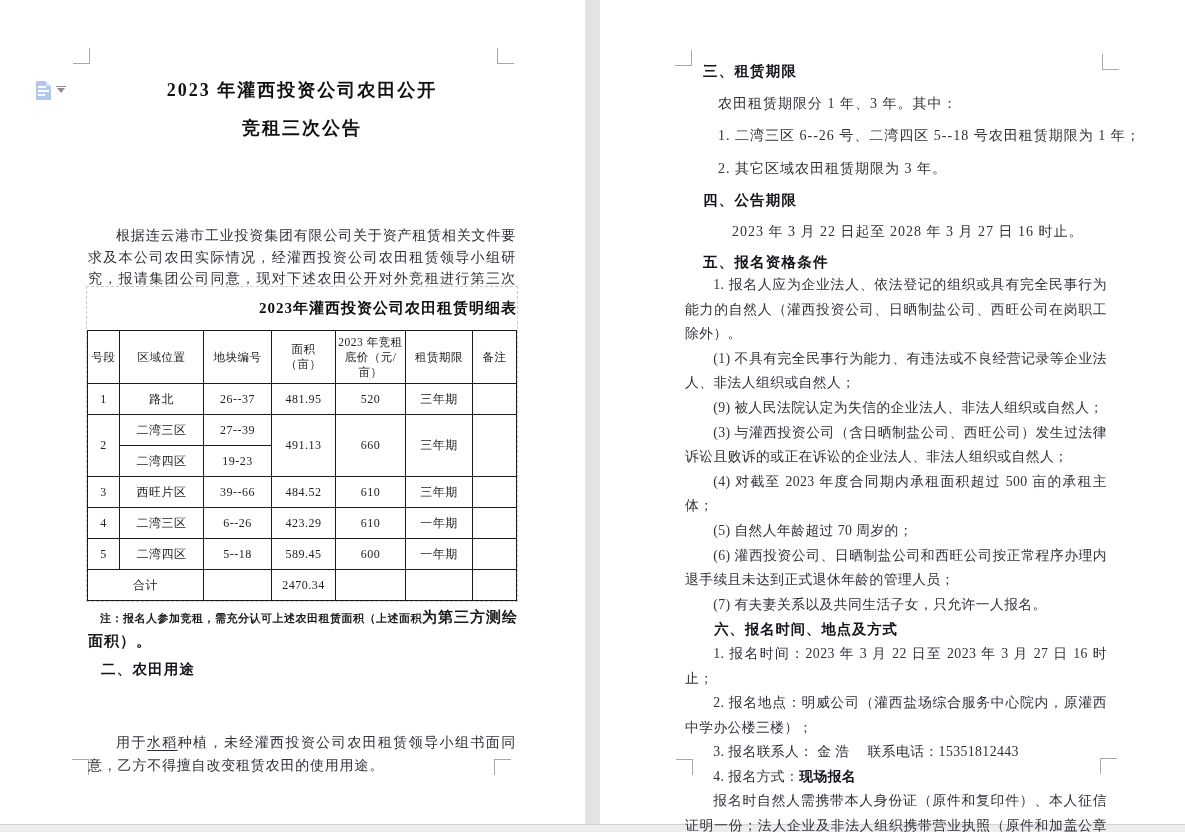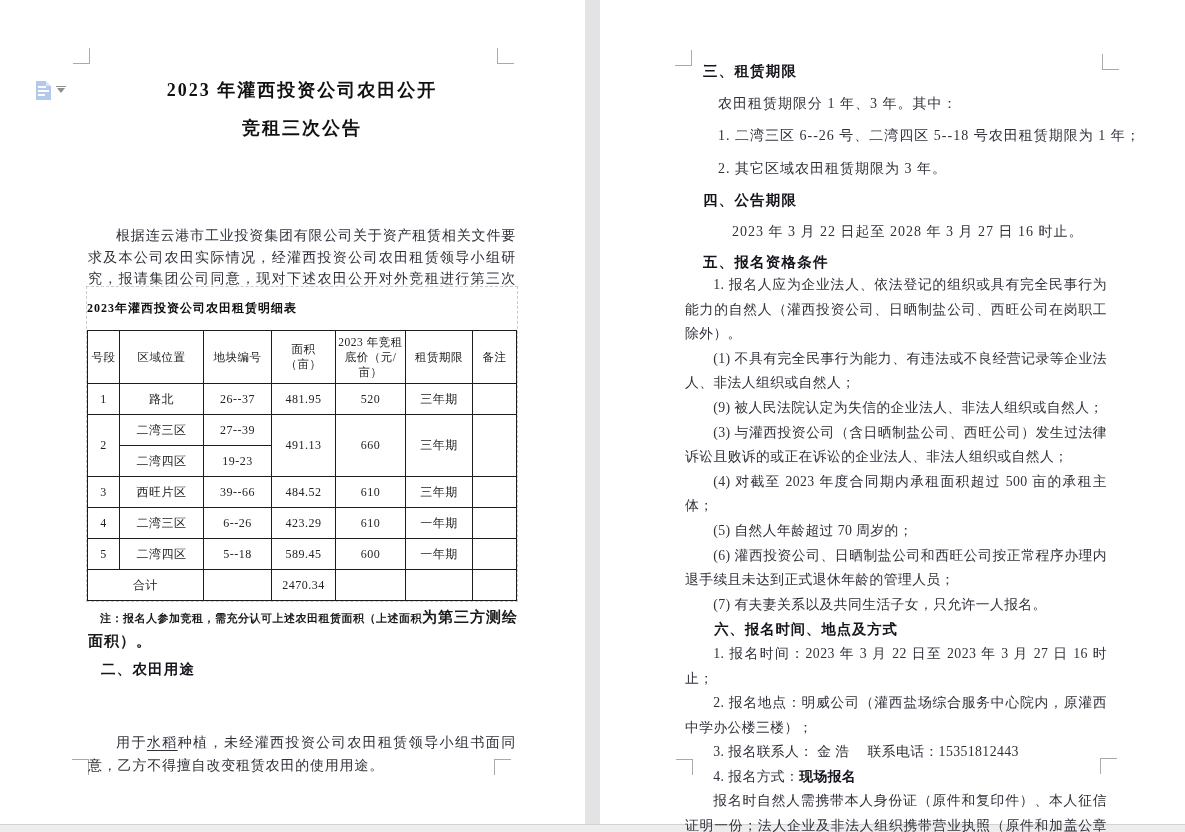--- a/index.html
+++ b/index.html
@@ -35,21 +35,21 @@
   
   .abs{position:absolute;}
   .doc-title{left:88px;width:428px;text-align:center;font-weight:bold;font-size:18px;letter-spacing:2px;color:#111;}
   .body-text{font-size:14px;letter-spacing:0.8px;color:#30303a;margin-top:42px;}
   .heading{font-weight:bold;font-size:14.5px;letter-spacing:1.2px;color:#14141c;}
   .para{text-align:justify;text-indent:2em;}
 
   
   .table-frame{position:absolute;left:86px;top:286px;width:432px;height:316px;
      border:1px dashed #c9c9c9;box-sizing:border-box;background:#fff;}
-  .table-title{height:43px;line-height:43px;text-align:left;font-weight:bold;font-size:12px;letter-spacing:1px;color:#0d0d0d;}
+  .table-title{height:43px;line-height:43px;text-align:right;font-weight:bold;font-size:15px;letter-spacing:1px;color:#0d0d0d;}
   table.lease{border-collapse:collapse;table-layout:fixed;width:429px;margin:0 0 0 0;
      font-size:12px;text-align:center;color:#222;letter-spacing:0.5px;}
   table.lease th,table.lease td{border:1px solid #1c1c1c;padding:0 2px;font-weight:normal;overflow:hidden;}
   table.lease th{font-size:11.5px;height:52px;}
   table.lease td{height:30px;}
   .c0{width:32px;}.c1{width:84px;}.c2{width:68px;}.c3{width:64px;}.c4{width:70px;}.c5{width:67px;}.c6{width:44px;}
 
   .note{font-weight:bold;font-size:11px;line-height:23px;letter-spacing:0.5px;color:#1a1a1a;text-align:justify;}
   .note-big{font-size:15px;letter-spacing:1px;}
   .uline{text-decoration:underline;text-underline-offset:3px;}

